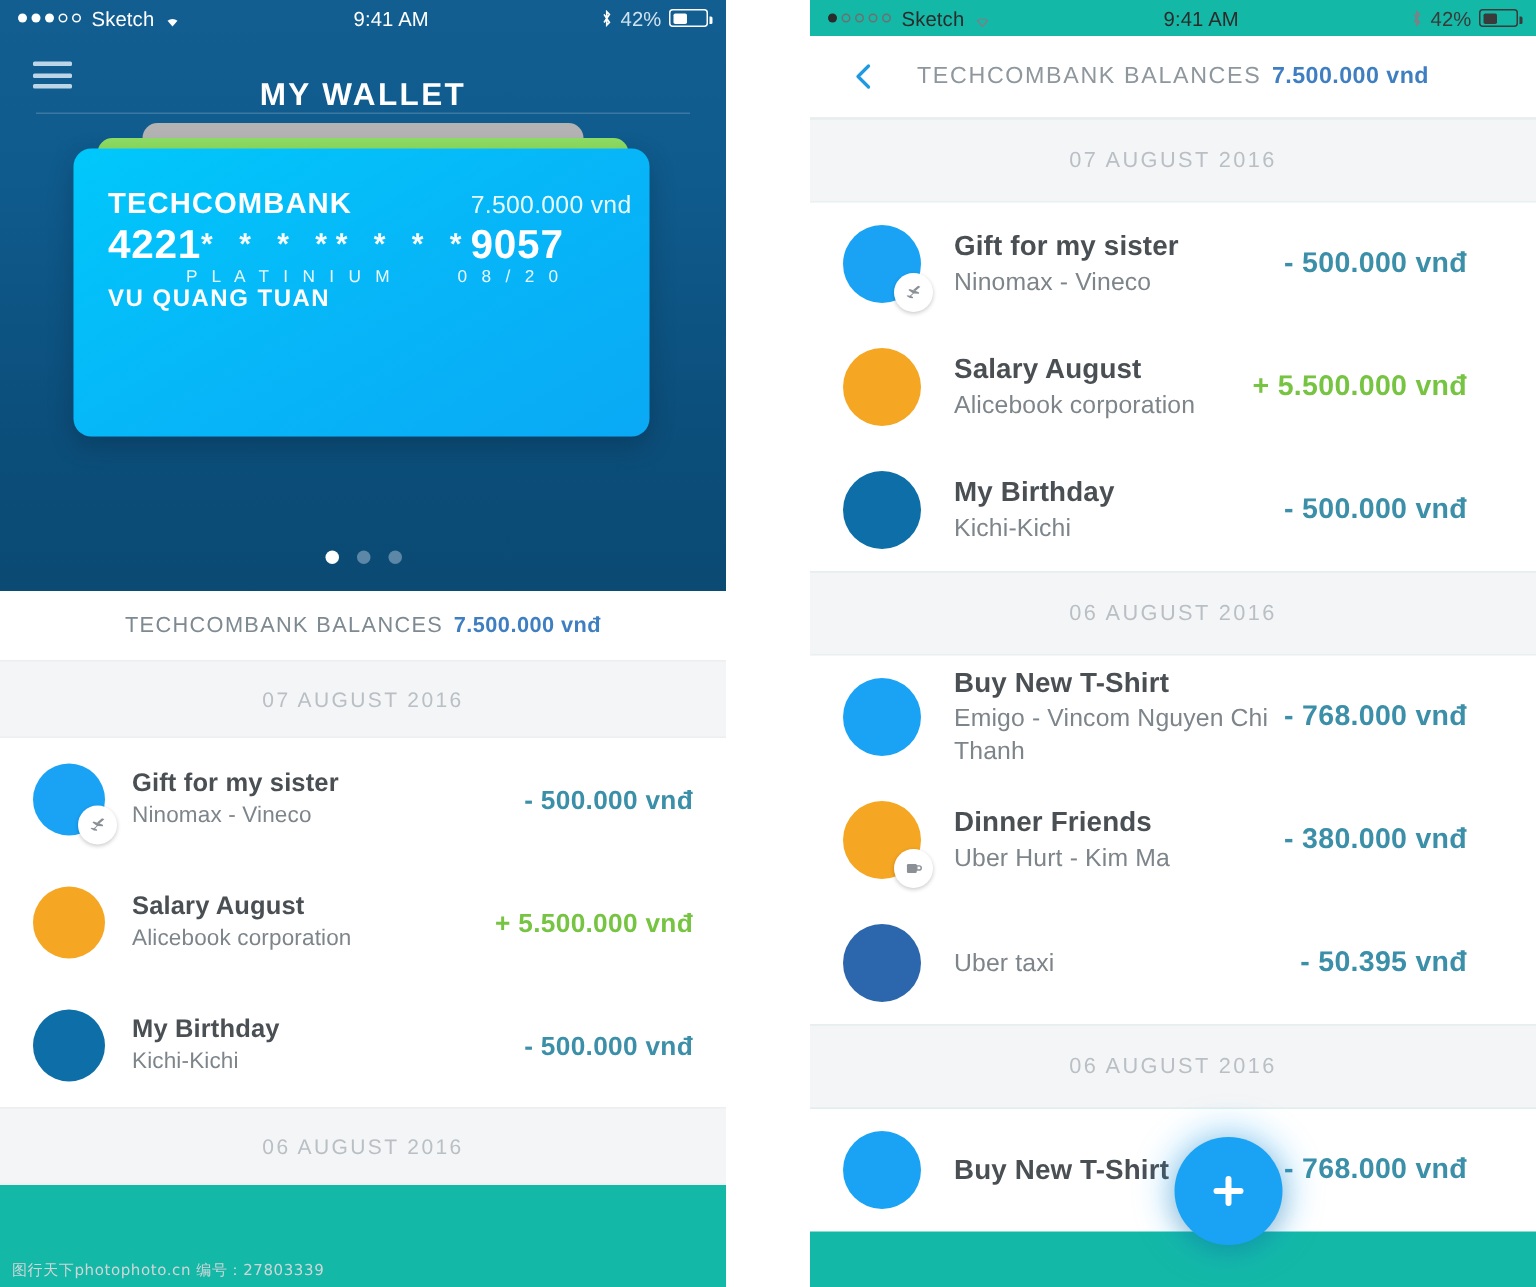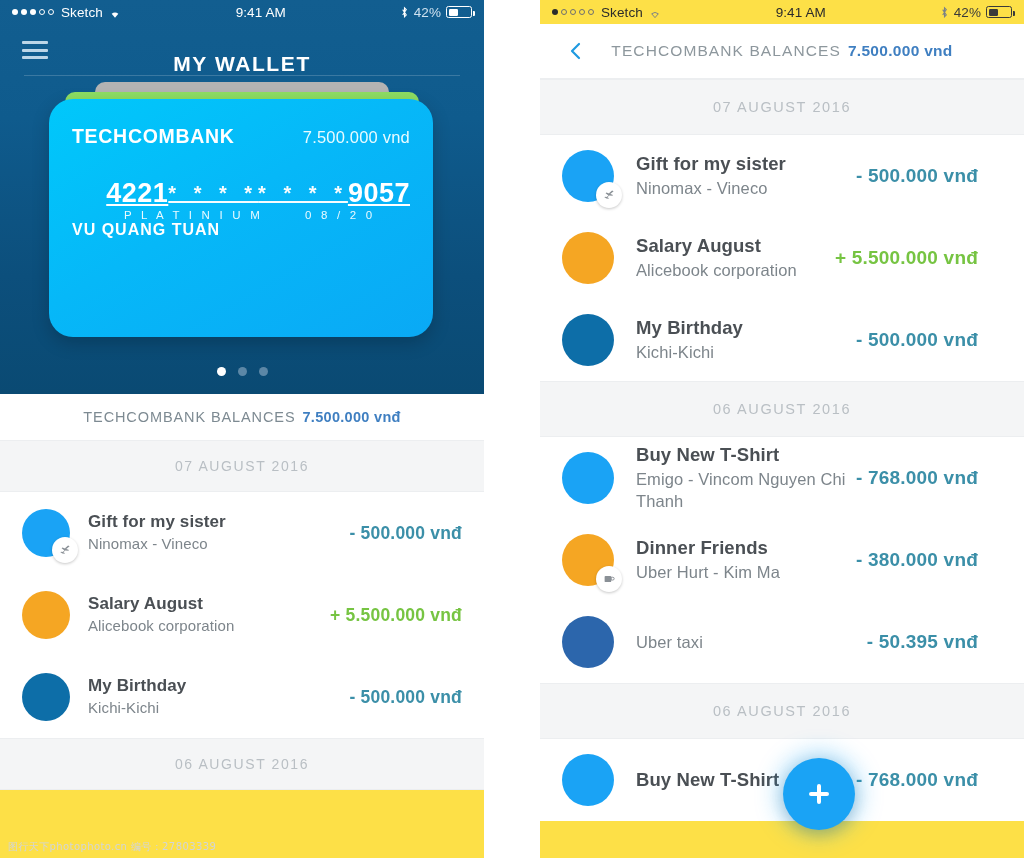--- a/index.html
+++ b/index.html
@@ -5,21 +5,21 @@
   * { box-sizing: border-box; margin: 0; padding: 0; }
   html, body {
     width: 1024px; height: 858px;
     background: #ffffff;
     font-family: "Liberation Sans", sans-serif;
     overflow: hidden;
   }
   .canvas { position: relative; width: 1024px; height: 858px; background: #ffffff; }
 
   
-  .panel { position: absolute; top: 0; overflow: hidden; background: #fde047; }
+  .panel { position: absolute; top: 0; overflow: hidden; background: #14b8a6; }
   .panel-left  { left: 0;   width: 484px; height: 858px; }
   .panel-right { left: 540px; width: 484px; height: 858px; }
 
   
   .statusbar {
     height: 24px; display: flex; align-items: center;
     padding: 0 12px; font-size: 13.5px; letter-spacing: .1px;
   }
   .sb-left  { display: flex; align-items: center; gap: 5px; flex: 0 0 auto; }
   .sb-mid   { flex: 1 1 auto; text-align: center; font-weight: 400; }
@@ -87,32 +87,32 @@
   .card-back {
     left: 95px; right: 95px; top: 6px; height: 70px;
     background: #b3b3b3; border-radius: 10px 10px 6px 6px;
   }
   .card-mid {
     left: 65px; right: 65px; top: 16px; height: 70px;
     background: linear-gradient(180deg,#8ede63 0%, #82d95c 100%);
     border-radius: 10px 10px 6px 6px;
   }
   .card-front {
-    left: 49px; right: 51px; top: 23px; height: 238px;
+    left: 49px; right: 51px; top: 23px; height: 192px;
     background: linear-gradient(150deg,#00c8fb 0%, #06b8f8 45%, #0aa9f5 100%);
-    border-radius: 24px;
+    border-radius: 12px;
     box-shadow: 0 6px 18px rgba(0,0,0,.20);
-    color: #ffffff; padding: 26px 23px 0 23px;
+    color: #ffffff; padding: 26px 12px 0 23px;
   }
   .card-row1 { display: flex; align-items: baseline; justify-content: space-between; }
   .bank-name { font-size: 19.5px; font-weight: 700; letter-spacing: .7px; }
   .card-bal  { font-size: 16.5px; font-weight: 400; color: #e8fbff; letter-spacing: .2px; }
   .card-number {
-    margin-top: 30px; display: flex; align-items: center; justify-content: flex-end;
-    font-size: 27px; font-weight: 700; letter-spacing: .5px; text-decoration: underline;
+    display: flex; align-items: center; justify-content: flex-start;
+    font-size: 27px; font-weight: 700; letter-spacing: .5px;
   }
   .cn-mask { font-size: 20px; letter-spacing: 6px; font-weight: 700; opacity: .97; }
   .card-row3 {
     margin-top: 0; display: flex; gap: 42px; padding-left: 52px;
     font-size: 11.5px; letter-spacing: 3.2px; color: #eafaff;
   }
   .card-holder {
     font-size: 16px; font-weight: 700; letter-spacing: 1px;
   }
   .pager {

